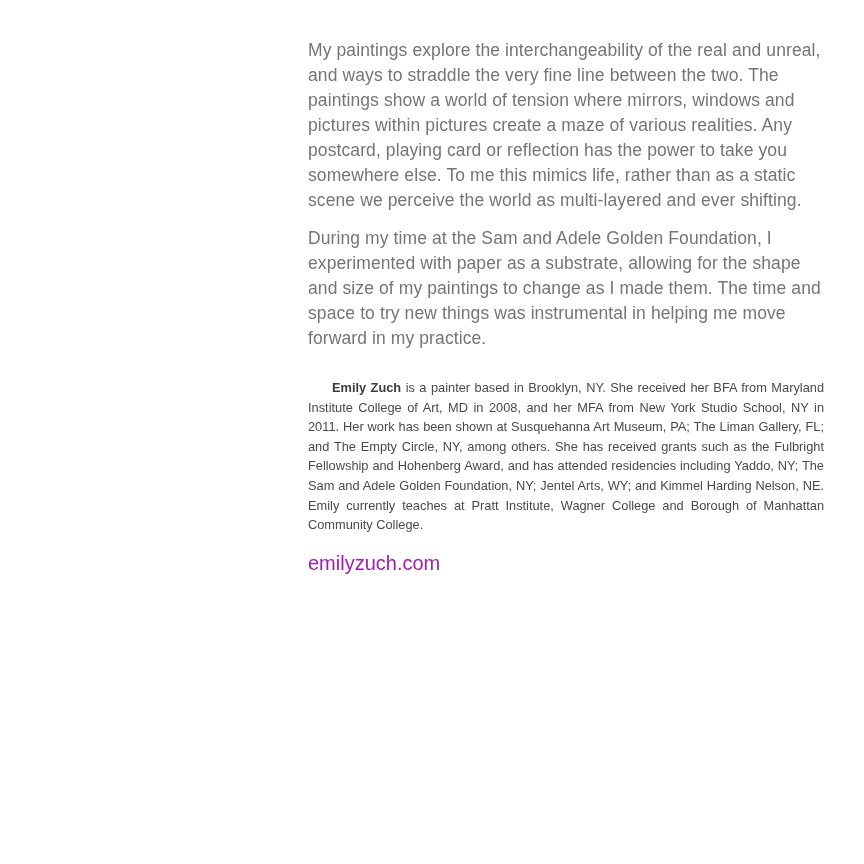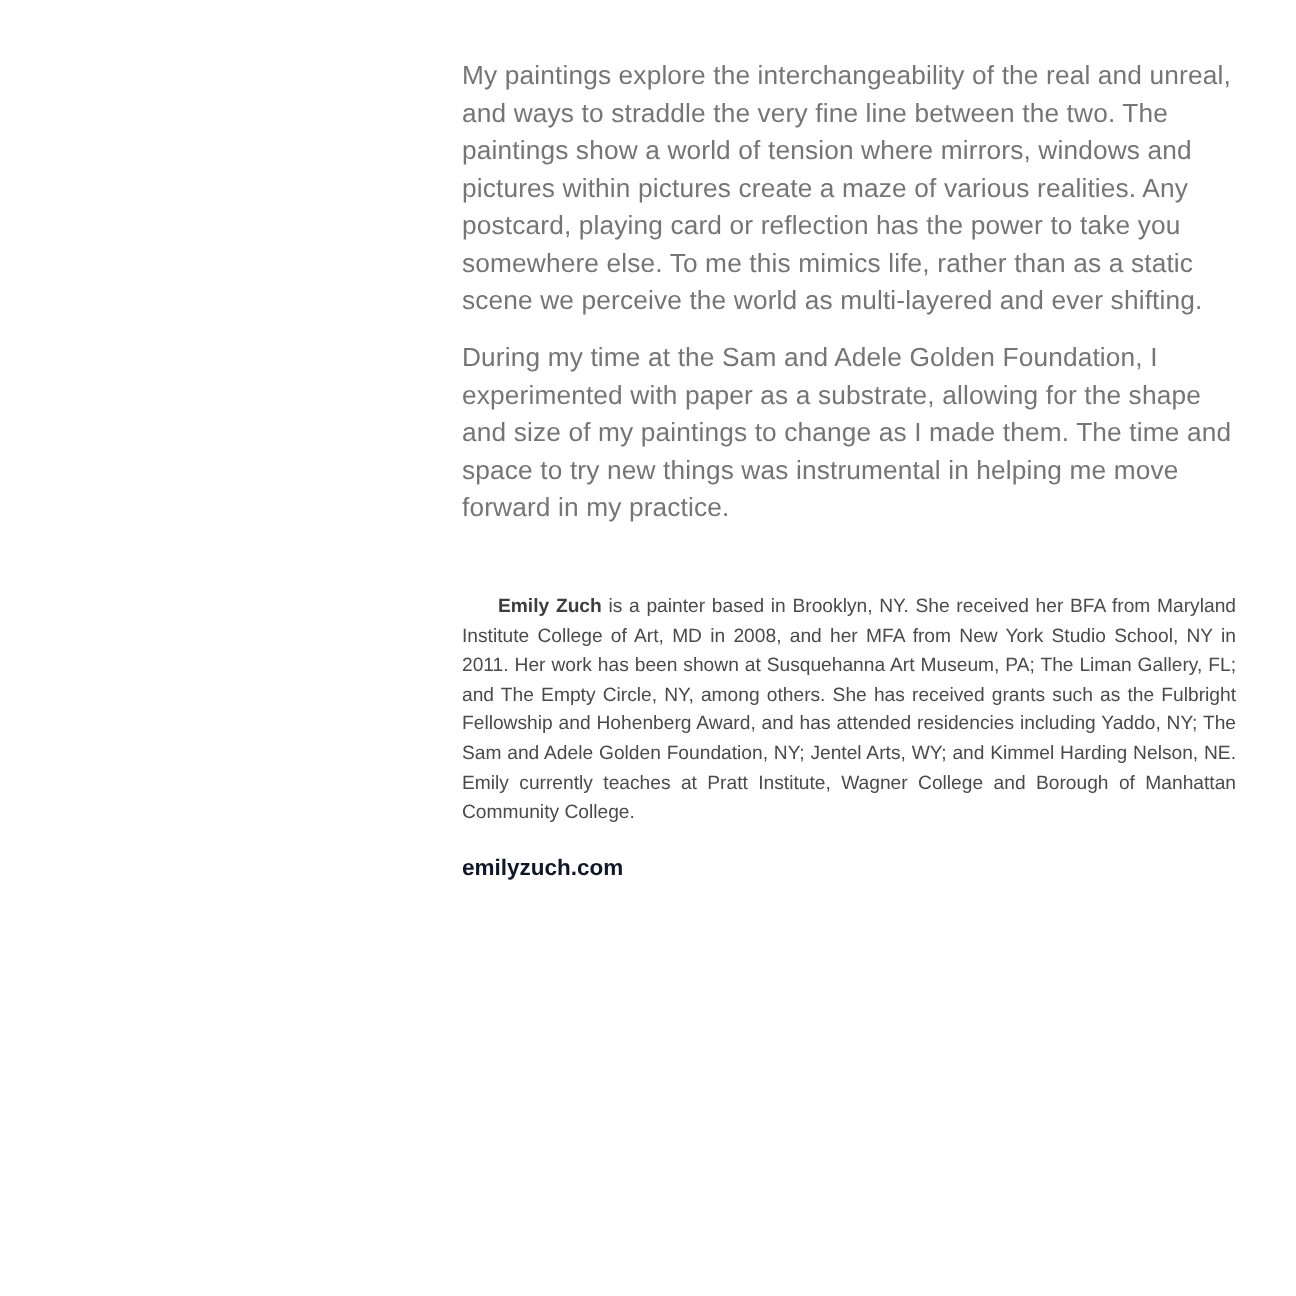--- a/index.html
+++ b/index.html
@@ -30,43 +30,42 @@
   }
   .statement p {
     margin: 0 0 13px 0;
     font-size: 17.5px;
     line-height: 25px;
     color: #757575;
     letter-spacing: 0.1px;
     text-align: left;
   }
   .statement p.last {
-    margin-bottom: 43px;
+    margin-bottom: 27px;
   }
   .bio {
     margin: 0 0 16px 0;
     font-size: 12.8px;
     line-height: 19.6px;
     color: #4a4a4a;
     text-align: justify;
   }
   .bio strong {
     font-weight: bold;
     color: #3d3d3d;
     padding-left: 24px;
   }
   .website {
     margin: 0;
-    font-size: 15px;
+    font-size: 20px;
     line-height: 24px;
-    color: #0f172a;
+    color: #a21caf;
     text-decoration: none;
     display: inline-block;
     cursor: pointer;
-    font-weight: bold;
   }
 </style>
 </head>
 <body>
 
 <div class="page">
   <div class="text-column">
 
     <div class="statement">
       <p>My paintings explore the interchangeability of the real and unreal, and ways to straddle the very fine line between the two. The paintings show a world of tension where mirrors, windows and pictures within pictures create a maze of various realities. Any postcard, playing card or reflection has the power to take you somewhere else. To me this mimics life, rather than as a static scene we perceive the world as multi-layered and ever shifting.</p>

